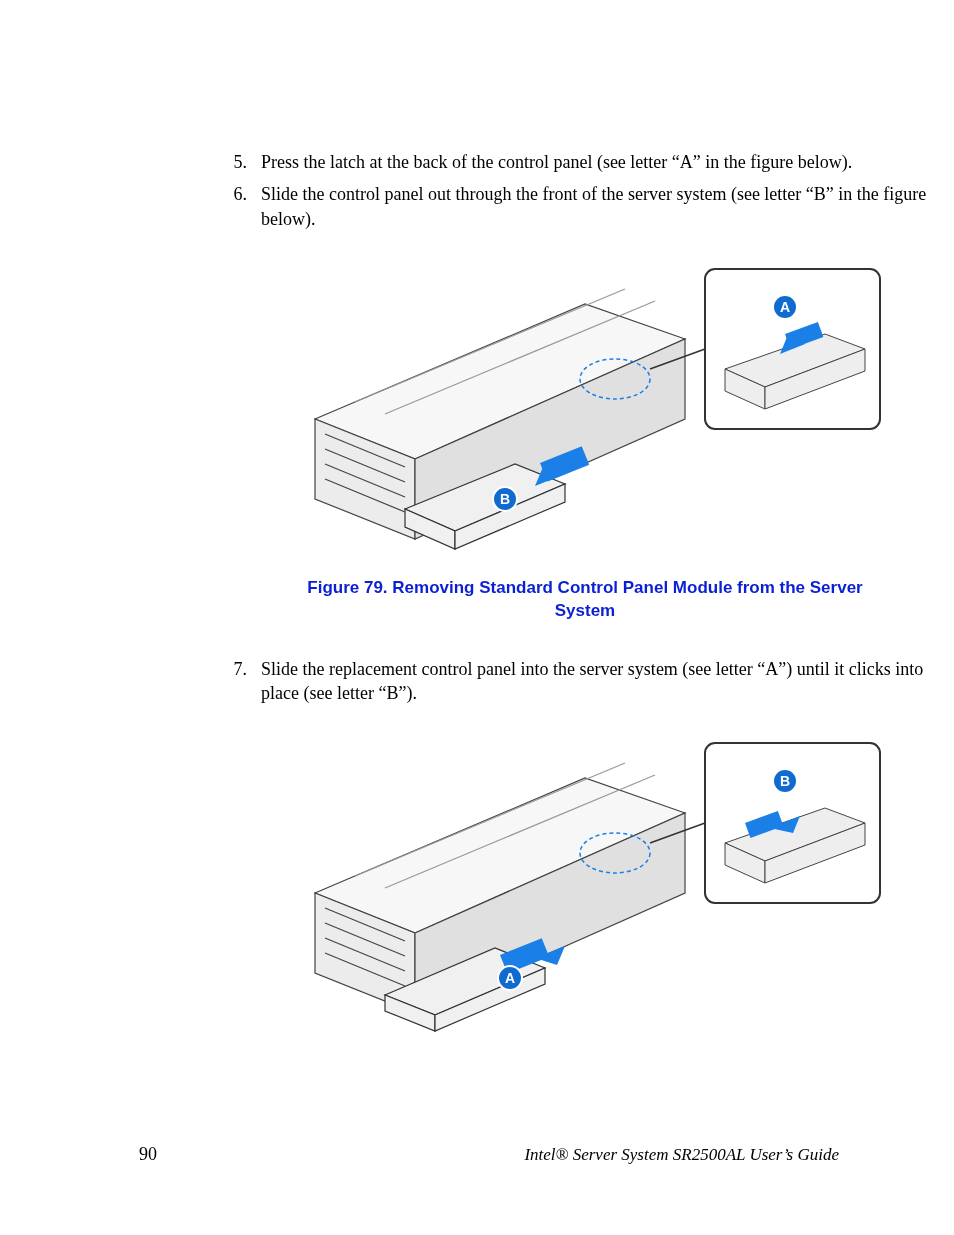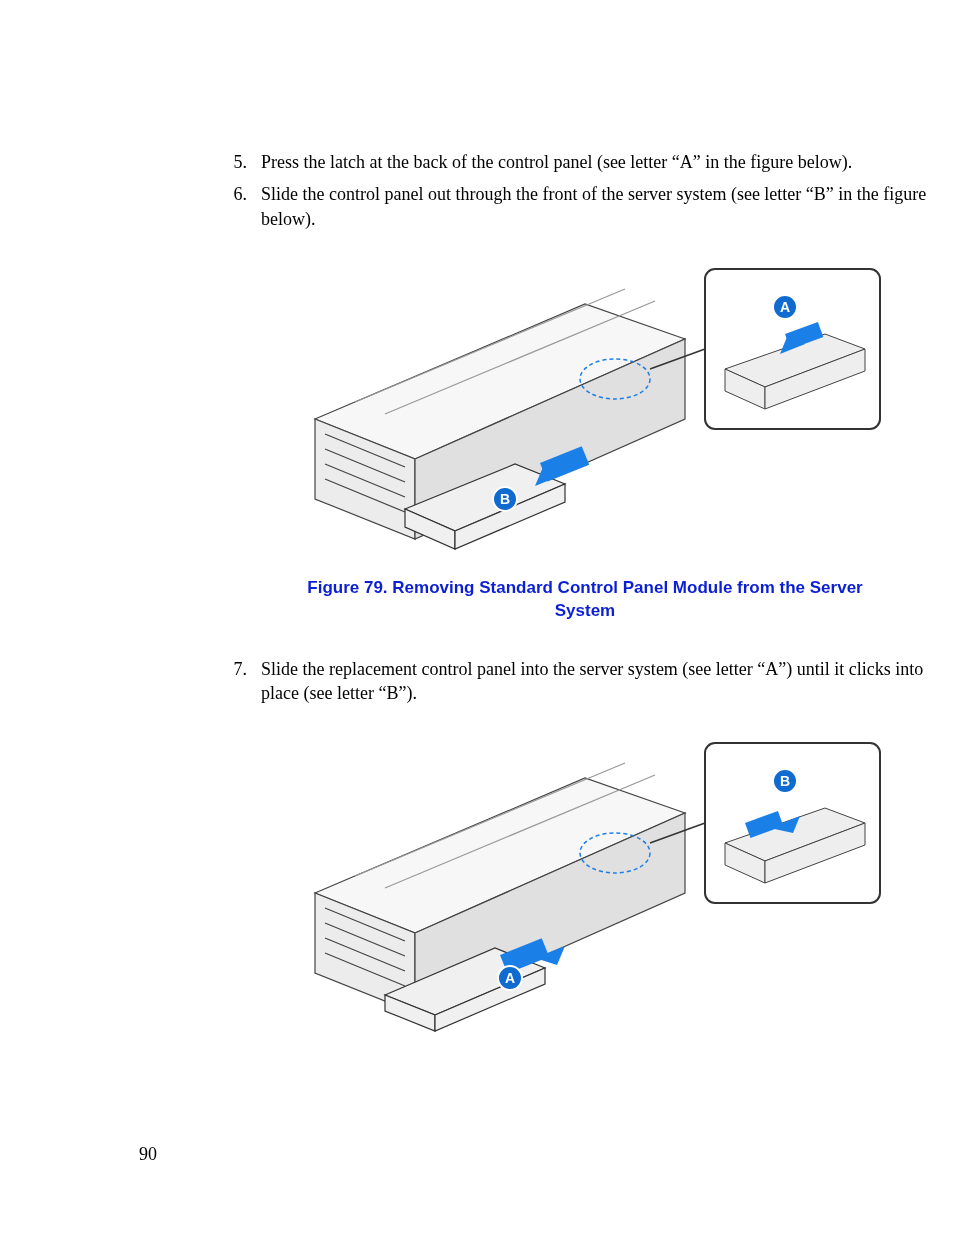--- a/index.html
+++ b/index.html
@@ -178,13 +178,14 @@
           <text x="500" y="63" text-anchor="middle" fill="#fff" font-family="Arial" font-weight="bold" font-size="14">B</text>
         </g>
       </svg>
     </div>
   </div>
 
 </div>
 
 <div class="footer">
   <span class="page-num">90</span>
+  <span class="guide-name">Intel® Server System SR2500AL User’s Guide</span>
 </div>
 
 </body></html>

